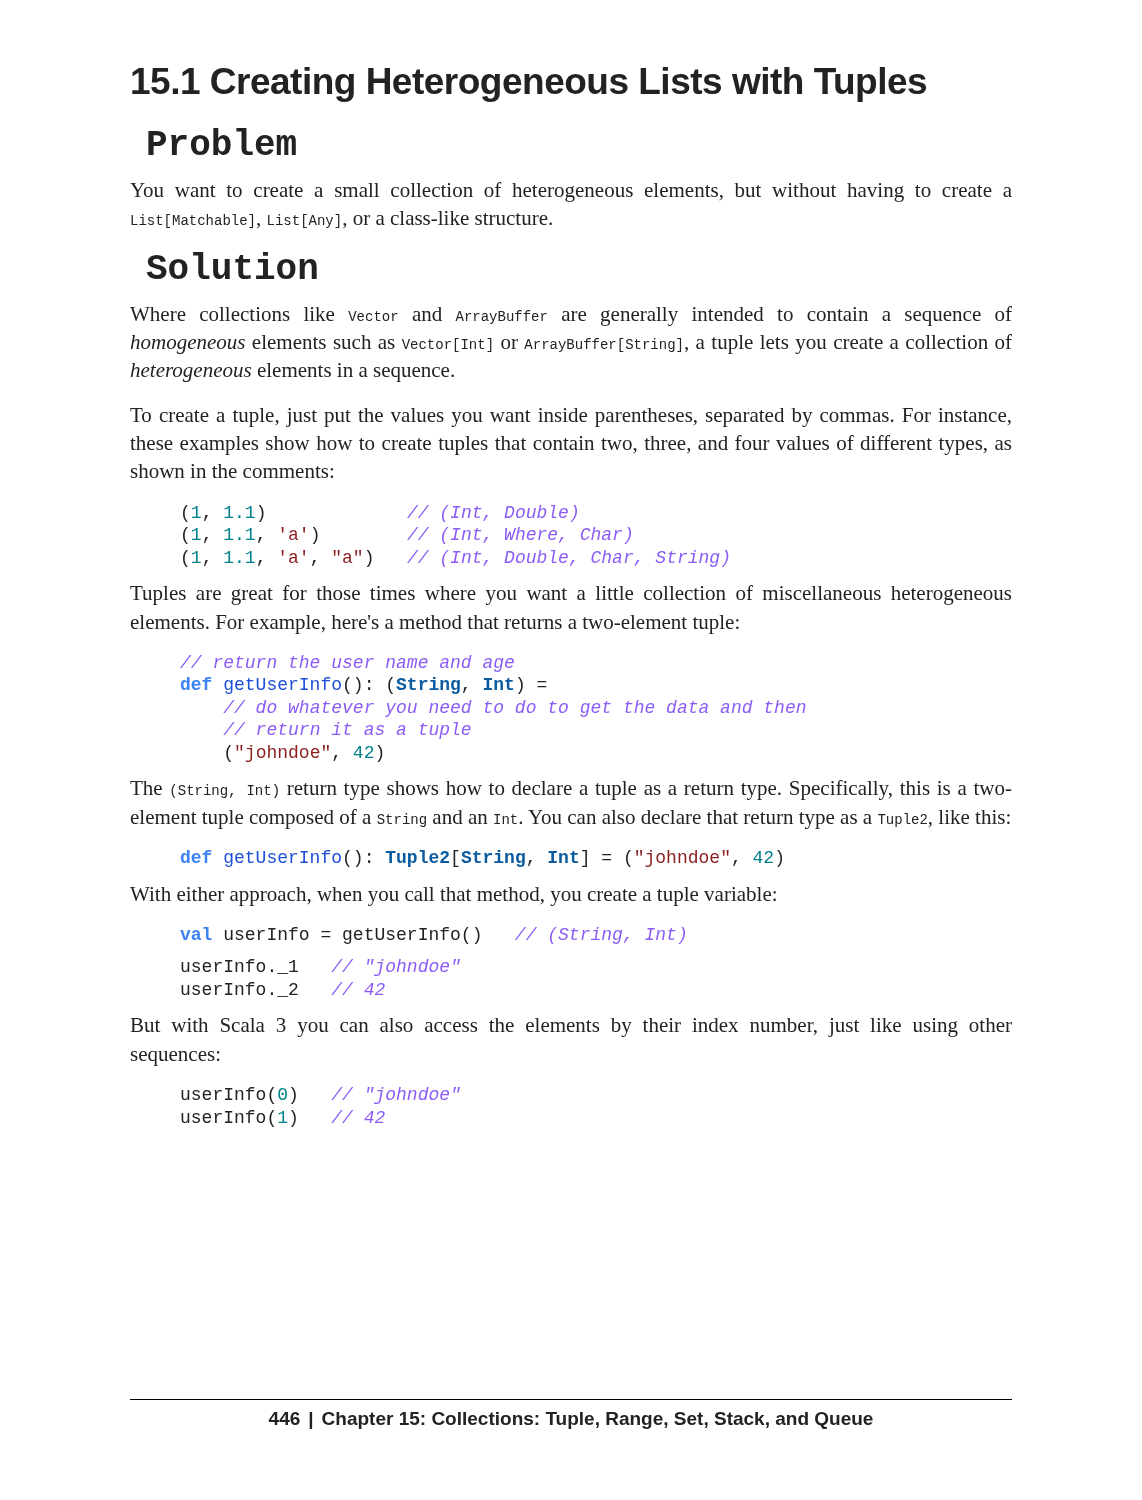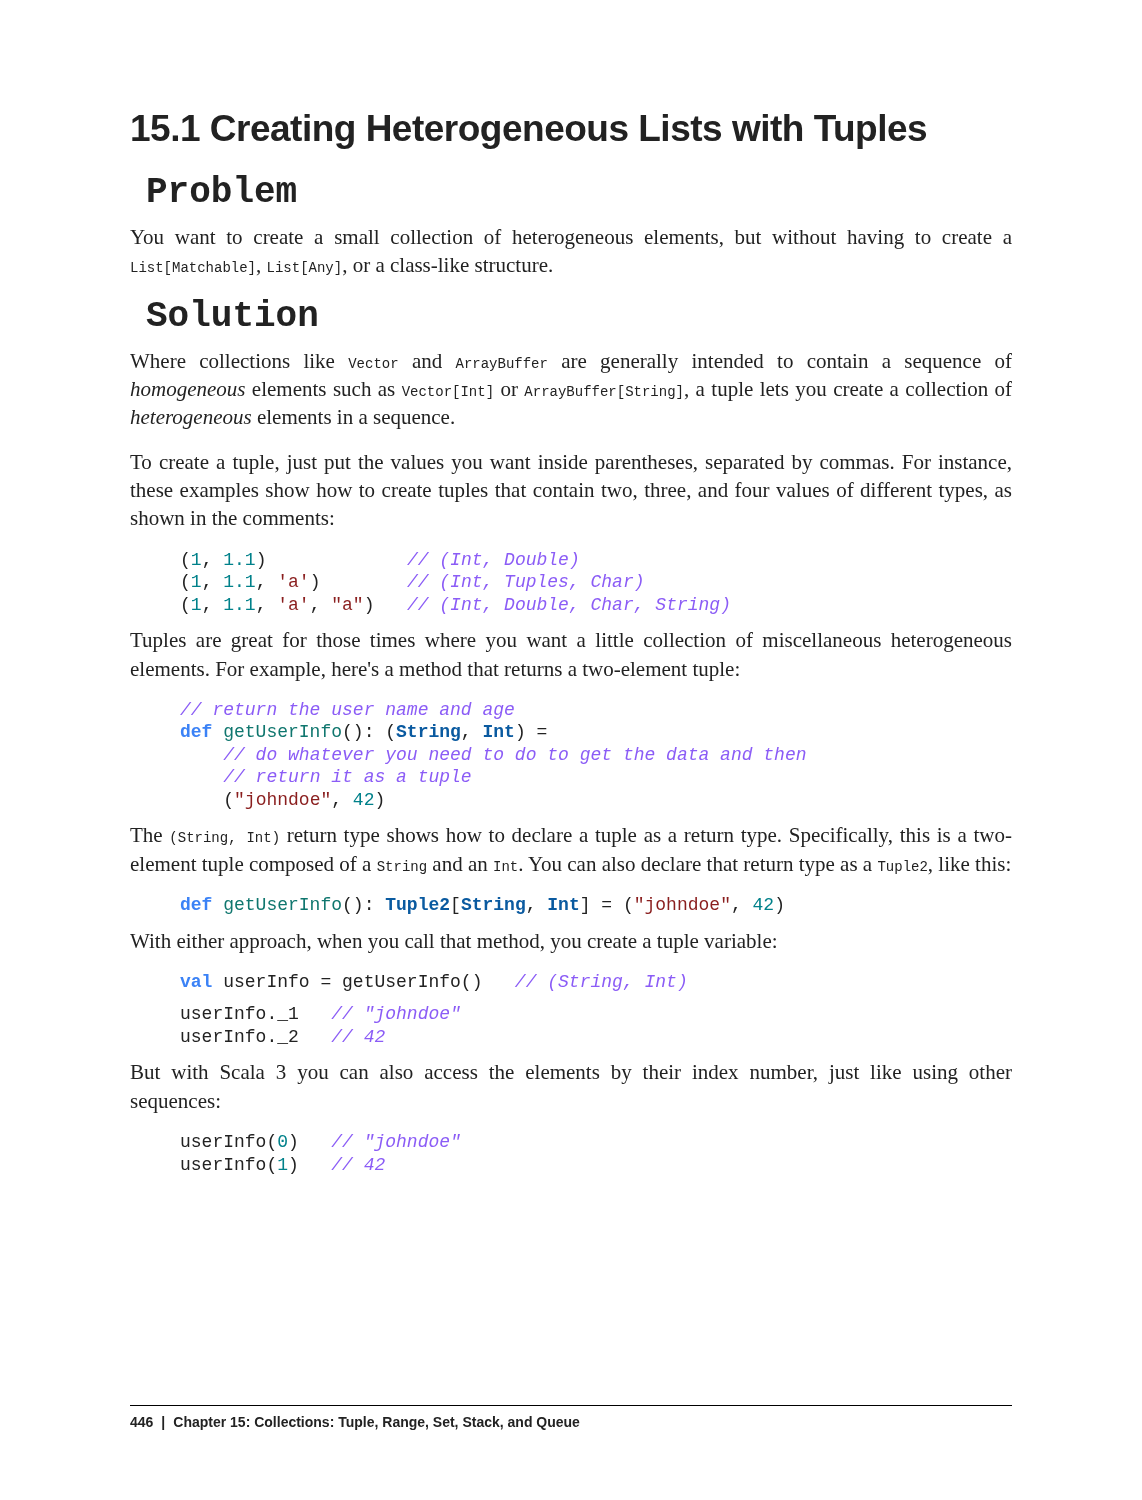--- a/index.html
+++ b/index.html
@@ -6,21 +6,21 @@
     margin: 0;
     padding: 0;
     background: #fff;
     font-family: Georgia, 'Times New Roman', serif;
     color: #222;
   }
   .page {
     width: 1142px;
     height: 1500px;
     box-sizing: border-box;
-    padding: 108px 130px 60px 130px;
+    padding: 61px 130px 60px 130px;
     position: relative;
   }
   h1.section-title {
     font-family: 'Arial Narrow', 'Helvetica Neue', Arial, sans-serif;
     font-stretch: condensed;
     font-weight: 700;
     font-size: 37px;
     margin: 0 0 22px 0;
     letter-spacing: -0.5px;
   }
@@ -42,43 +42,44 @@
     font-size: 14px;
   }
   pre.code {
     font-family: 'Consolas', 'Menlo', 'Courier New', monospace;
     font-size: 18px;
     line-height: 1.25;
     margin: 4px 0 10px 50px;
     white-space: pre;
   }
   .kw { color: #3b82f6; font-weight: bold; }
-  .fn { color: #0f766e; }
+  .fn { color: #1d4ed8; }
   .tp { color: #0a5aa0; font-weight: bold; }
   .num { color: #00818a; }
   .str { color: #8a1e1e; }
   .cmt { color: #8b5cf6; font-style: italic; }
   .it { font-style: italic; }
   hr.footer-rule {
     border: none;
     border-top: 1px solid #000;
     margin: 0;
   }
   .footer {
     position: absolute;
     left: 130px;
     right: 130px;
     bottom: 70px;
   }
   .footer-text {
     font-family: 'Arial Narrow', 'Helvetica Neue', Arial, sans-serif;
     font-stretch: condensed;
     font-weight: 600;
-    font-size: 14px;
+    font-size: 19px;
     padding-top: 8px;
+    text-align: center;
   }
   .footer-sep { margin: 0 8px; }
 </style>
 </head>
 <body>
 
 <div class="page">
 
   <h1 class="section-title">15.1 Creating Heterogeneous Lists with Tuples</h1>
 
@@ -90,21 +91,21 @@
 
   <h2 class="sub-title">Solution</h2>
 
   <p class="body">
     <span>Where collections like </span><span class="mono">Vector</span><span> and </span><span class="mono">ArrayBuffer</span><span> are generally intended to contain a sequence of </span><span class="it">homogeneous</span><span> elements such as </span><span class="mono">Vector[Int]</span><span> or </span><span class="mono">ArrayBuffer[String]</span><span>, a tuple lets you create a collection of </span><span class="it">heterogeneous</span><span> elements in a sequence.</span>
   </p>
 
   <p class="body">To create a tuple, just put the values you want inside parentheses, separated by commas. For instance, these examples show how to create tuples that contain two, three, and four values of different types, as shown in the comments:</p>
 
   <pre class="code"><span>(</span><span class="num">1</span><span>, </span><span class="num">1.1</span><span>)</span><span>             </span><span class="cmt">// (Int, Double)</span>
-<span>(</span><span class="num">1</span><span>, </span><span class="num">1.1</span><span>, </span><span class="str">'a'</span><span>)</span><span>        </span><span class="cmt">// (Int, Tuples, Char)</span>
+<span>(</span><span class="num">1</span><span>, </span><span class="num">1.1</span><span>, </span><span class="str">'a'</span><span>)</span><span>        </span><span class="cmt">// (Int, Where, Char)</span>
 <span>(</span><span class="num">1</span><span>, </span><span class="num">1.1</span><span>, </span><span class="str">'a'</span><span>, </span><span class="str">"a"</span><span>)</span><span>   </span><span class="cmt">// (Int, Double, Char, String)</span></pre>
 
   <p class="body">Tuples are great for those times where you want a little collection of miscellaneous heterogeneous elements. For example, here's a method that returns a two-element tuple:</p>
 
   <pre class="code"><span class="cmt">// return the user name and age</span>
 <span class="kw">def</span><span class="fn"> getUserInfo</span><span>()</span><span>: (</span><span class="tp">String</span><span>, </span><span class="tp">Int</span><span>) =</span>
 <span>    </span><span class="cmt">// do whatever you need to do to get the data and then</span>
 <span>    </span><span class="cmt">// return it as a tuple</span>
 <span>    </span><span>(</span><span class="str">"johndoe"</span><span>, </span><span class="num">42</span><span>)</span></pre>
 

